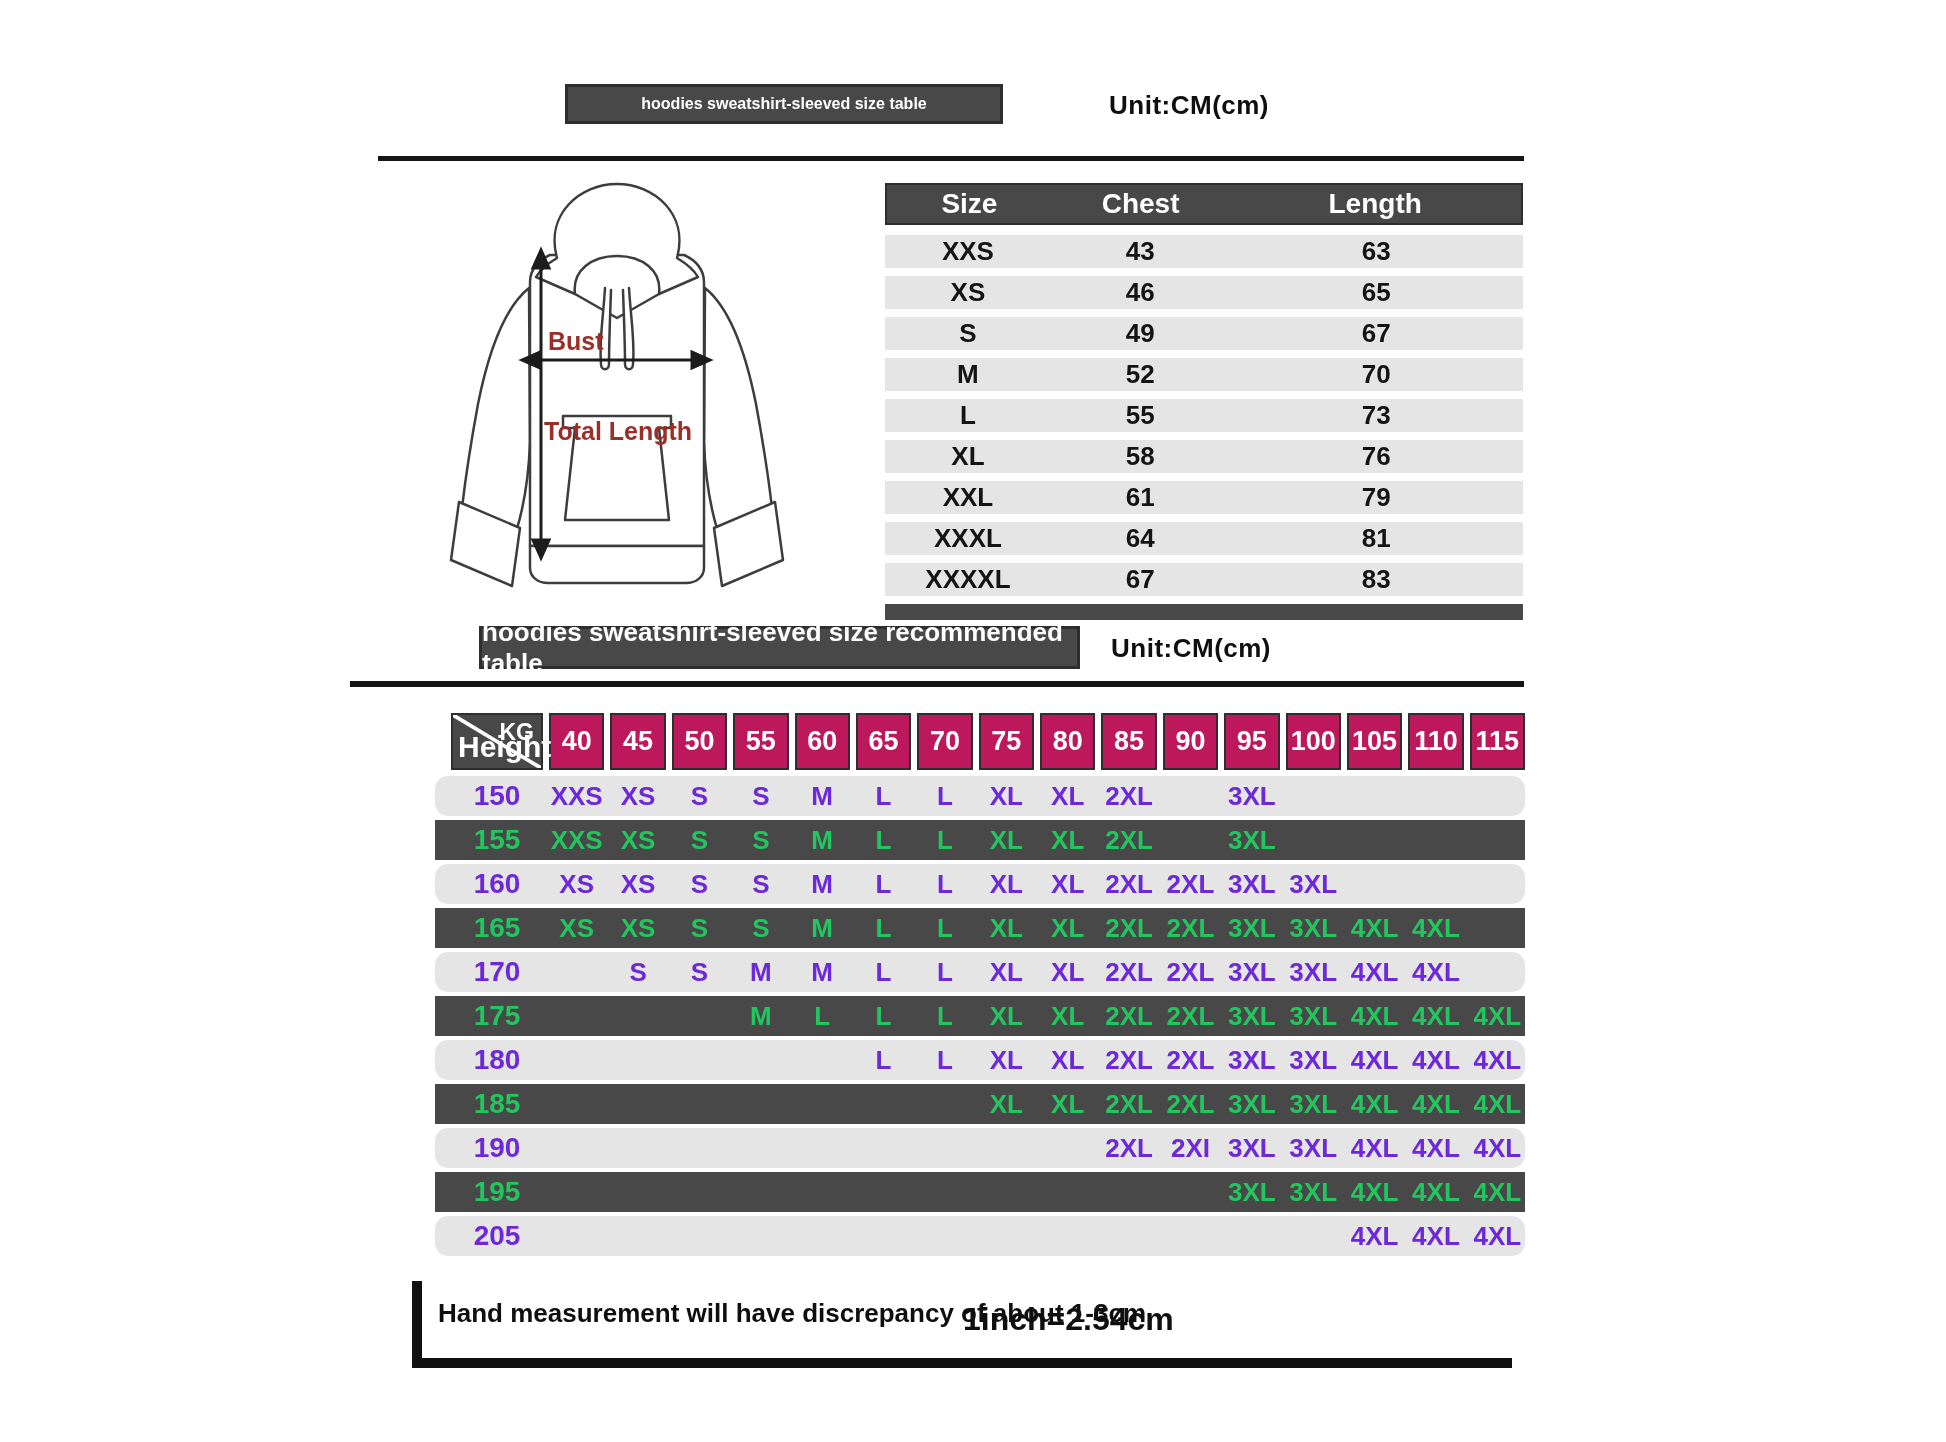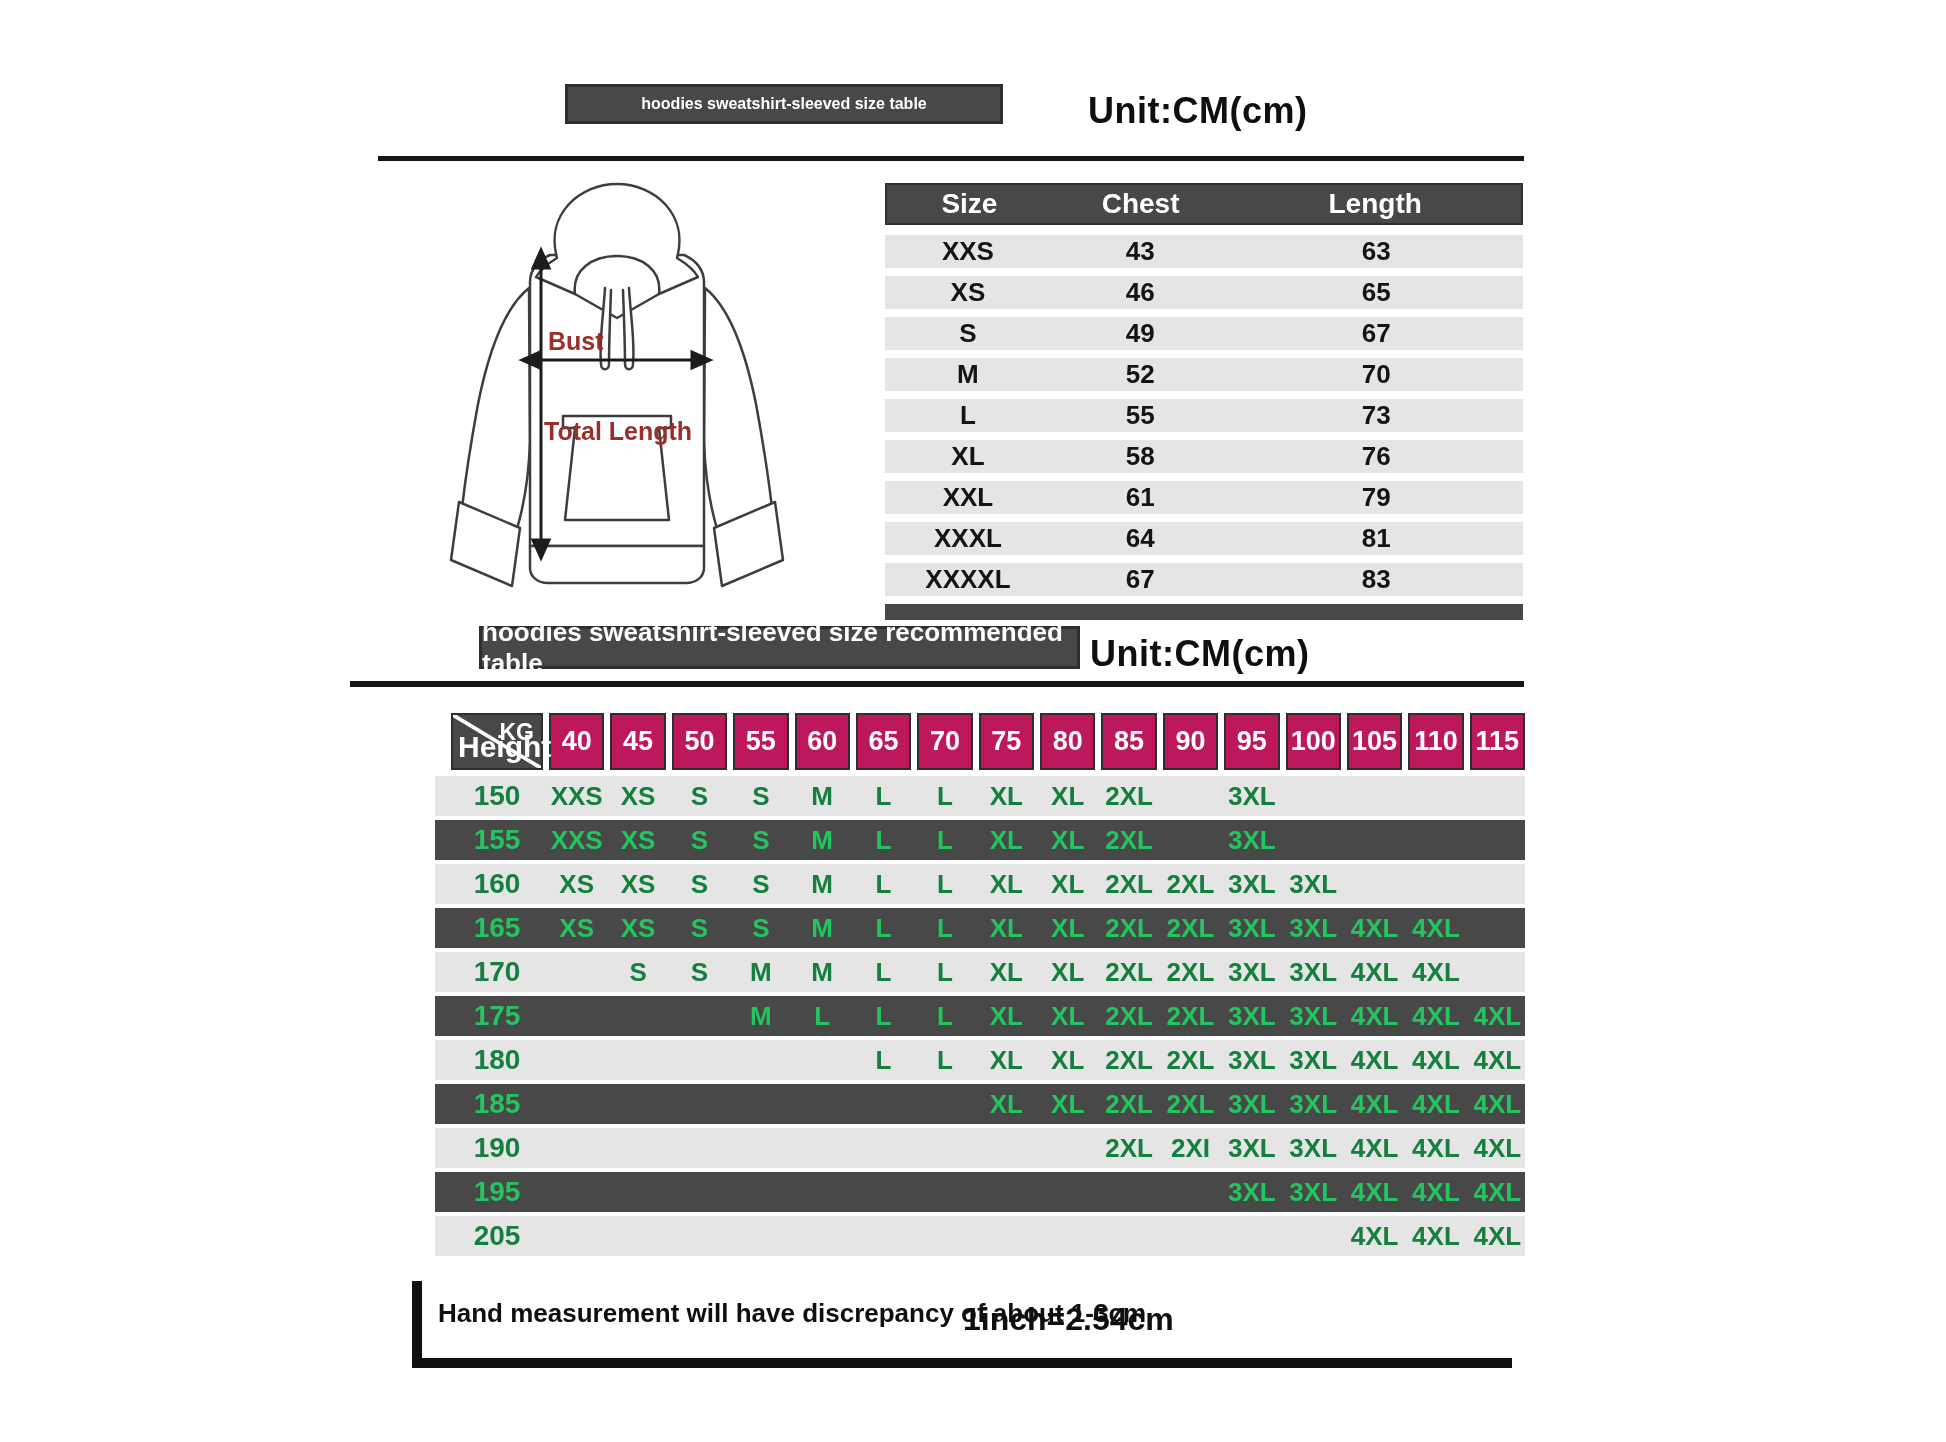--- a/index.html
+++ b/index.html
@@ -5,21 +5,21 @@
   * { box-sizing: border-box; margin: 0; padding: 0; }
   html,body { background:#ffffff; }
   body { font-family: "Liberation Sans", sans-serif; }
   .canvas { position:relative; width:1946px; height:1442px; background:#ffffff; overflow:hidden; }
 
   
   .title-bar { position:absolute; background:#484848; border:3px solid #2e2e2e; color:#fff;
                font-weight:700; display:flex; align-items:center; justify-content:center; }
   #title1 { left:565px; top:84px; width:438px; height:40px; font-size:16px; }
   #title2 { left:479px; top:626px; width:601px; height:43px; font-size:26px; }
-  .unit { position:absolute; font-size:36px; font-weight:700; color:#0f0f0f; letter-spacing:0.5px; }
+  .unit { position:absolute; font-size:26px; font-weight:700; color:#0f0f0f; letter-spacing:0.5px;margin-left:21px; }
   #unit1 { left:1088px; top:90px; }
   #unit2 { left:1090px; top:633px; }
   .rule { position:absolute; background:#161616; }
   #rule1 { left:378px; top:156px; width:1146px; height:5px; }
   #rule2 { left:350px; top:681px; width:1174px; height:6px; }
 
   
   .hoodie { position:absolute; left:428px; top:170px; width:424px; height:445px; }
   .diagram-label { fill:#9c2e28; font-weight:700; font-size:25px; font-family:"Liberation Sans",sans-serif; }
 
@@ -37,21 +37,21 @@
   .rt-grid { display:grid; grid-template-columns:92px repeat(16, 1fr); column-gap:6px;padding-left:16px; }
   .rt-header { height:57px; margin-bottom:6px; }
   .corner { position:relative; background:#484848; border:2px solid #2e2e2e; color:#fff; font-weight:700; }
   .corner .diag { position:absolute; inset:0; width:100%; height:100%; }
   .corner .kg { position:absolute; top:4px; right:7px; font-size:23px; }
   .corner .hgt { position:absolute; bottom:4px; left:5px; font-size:30px; }
   .wt-box { background:#be185d; border:2px solid #2e2e2e; color:#fff; display:flex; align-items:center;
             justify-content:center; font-size:27px; font-weight:700; }
   .rc-row { height:40px; margin-bottom:4px; align-items:center; text-align:center;
             font-size:26px; font-weight:700; }
-  .rc-row.light { background:#e5e5e5; color:#15803d; }
+  .rc-row.light { background:#e5e5e5; color:#6d28d9;border-radius:13px; }
   .rc-row.dark  { background:#484848; color:#22c55e; }
   .rc-label { font-size:28px; }
 
   
   .note-bar { position:absolute; left:412px; top:1281px; width:10px; height:79px; background:#101010; }
   .note-text { position:absolute; left:438px; top:1298px; font-size:26px; font-weight:700; color:#0f0f0f; }
   .conv-text { position:absolute; left:963px; top:1301px; font-size:32px; font-weight:700; color:#0f0f0f; }
   #rule3 { left:412px; top:1358px; width:1100px; height:10px; background:#101010; }
 </style>
 </head>

